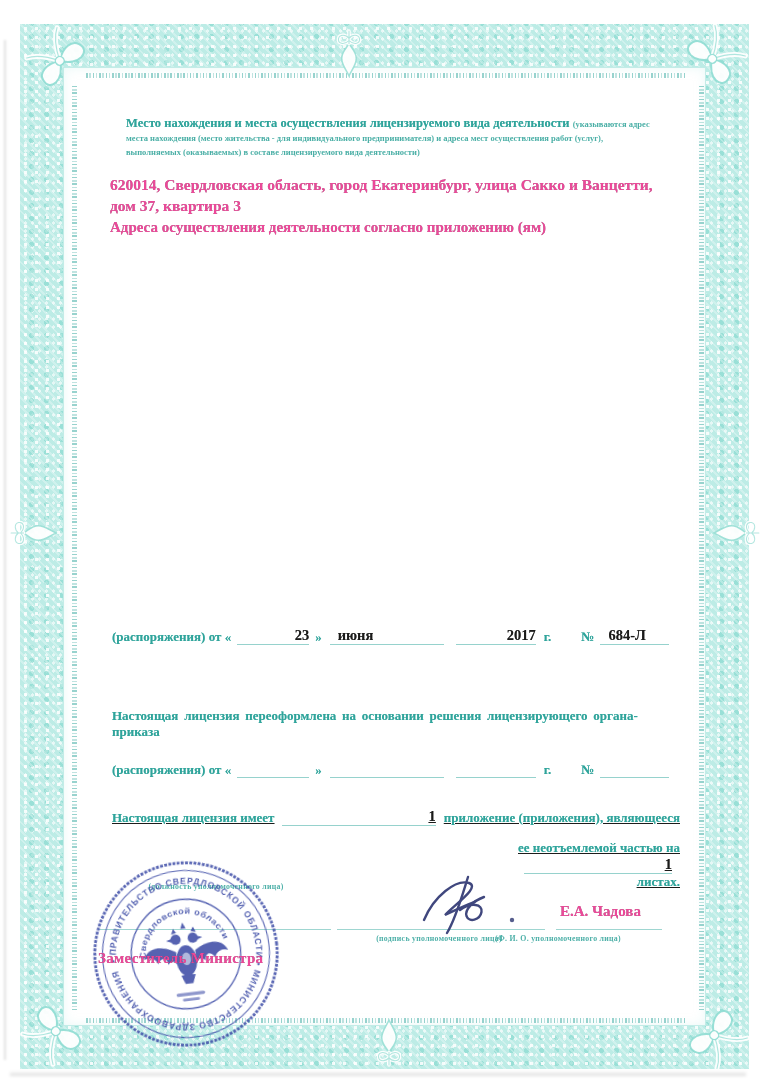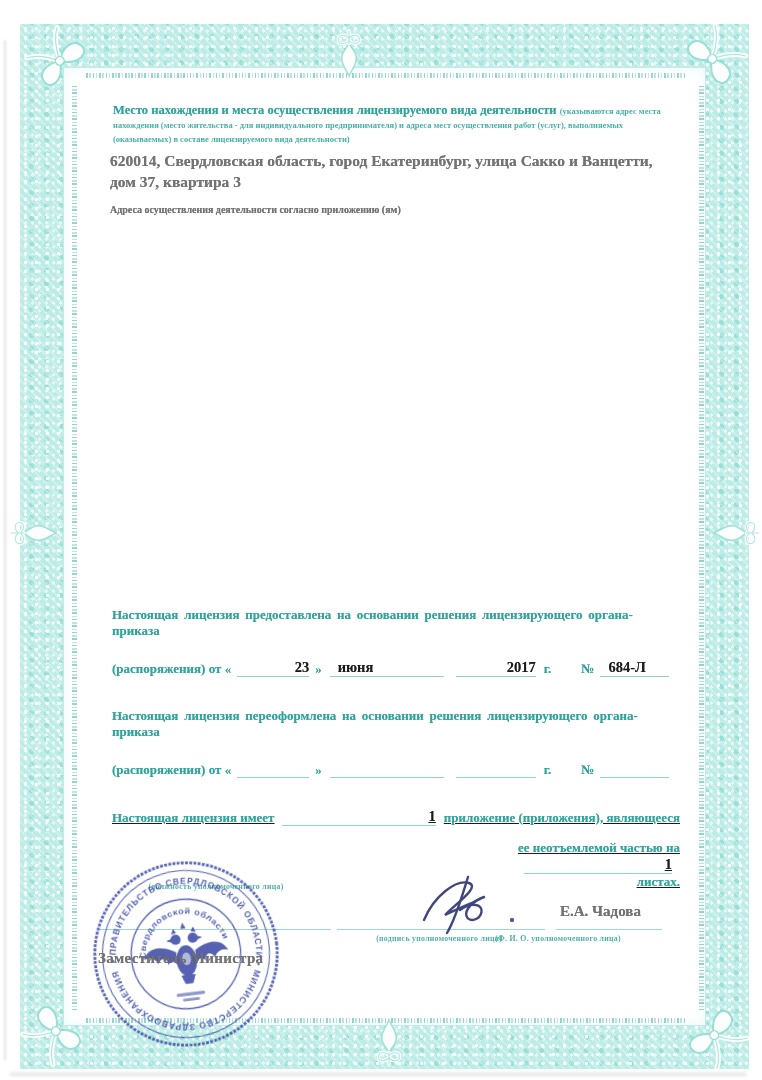--- a/index.html
+++ b/index.html
@@ -32,27 +32,27 @@
   #orn-tr{right:8px;top:26px;transform:rotate(-135deg);}
   #orn-bl{left:14px;bottom:16px;transform:rotate(45deg);}
   #orn-br{right:6px;bottom:12px;transform:rotate(-45deg);}
   #orn-mid-top{left:332px;top:28px;transform:rotate(180deg);}
   #orn-mid-bottom{left:372px;bottom:12px;}
   #orn-mid-left{left:16px;top:508px;transform:rotate(90deg);}
   #orn-mid-right{right:8px;top:508px;transform:rotate(-90deg);}
 
   
   .teal{color:#2fa49b;font-weight:bold;text-shadow:0 0 .5px rgba(47,164,155,.6);}
-  .ink{color:#737373;font-weight:bold;text-shadow:0 0 .4px rgba(20,20,20,.5);}
+  .ink{color:#ec4899;font-weight:bold;text-shadow:0 0 .4px rgba(20,20,20,.5);}
 
   .header-block{position:absolute;left:110px;top:100px;width:566px;}
-  .header-block .lead{margin:3px;font-size:12.5px;line-height:14px;}
+  .header-block .lead{margin:16px;font-size:12.5px;line-height:14px;}
   .lead .note{font-size:8.5px;line-height:11px;color:#4aafa6;font-weight:600;text-shadow:none;}
   .address{margin:5px 0 0;font-size:15.5px;line-height:21px;}
-  .activity{margin:8px 0 0;font-size:10px;line-height:19px;}
+  .activity{margin:2px 0 0;font-size:15px;line-height:19px;}
 
   .clause{position:absolute;font-size:13px;line-height:16px;}
   #termless{left:112px;top:530px;word-spacing:5px;}
   #grant{left:112px;top:607px;width:557px;}
   #reissue{left:112px;top:708px;width:557px;}
   .clause .l1{word-spacing:2.5px;}
   .fill-row{display:flex;align-items:flex-end;margin-top:20px;font-size:13px;}
   .fill-row .lbl{white-space:nowrap;}
   .blank{display:inline-block;border-bottom:1.4px solid rgba(63,173,164,.55);
          color:#1b1b1a;font-weight:bold;font-size:14.5px;line-height:16px;height:17px;
@@ -149,21 +149,20 @@
     <p class="lead">
       <span class="teal">Место нахождения и места осуществления лицензируемого вида деятельности</span>
       <span class="note">(указываются адрес места нахождения (место жительства - для индивидуального предпринимателя) и адреса мест осуществления работ (услуг), выполняемых (оказываемых) в составе лицензируемого вида деятельности)</span>
     </p>
     <p class="address ink">620014, Свердловская область, город Екатеринбург, улица Сакко и Ванцетти, дом 37, квартира 3</p>
     <p class="activity ink">Адреса осуществления деятельности согласно приложению (ям)</p>
   </div>
 
 
   <div class="clause" id="grant">
-    <div class="l1 teal">Настоящая лицензия предоставлена на основании решения лицензирующего органа-приказа</div>
     <div class="fill-row">
       <span class="lbl teal">(распоряжения) от «</span>
       <span class="blank b-day">23</span>
       <span class="lbl teal">»</span>
       <span class="blank left b-month">июня</span>
       <span class="blank b-year">2017</span>
       <span class="lbl teal">г.</span>
       <span class="lbl teal nlabel">№</span>
       <span class="blank left b-num">684-Л</span>
     </div>

